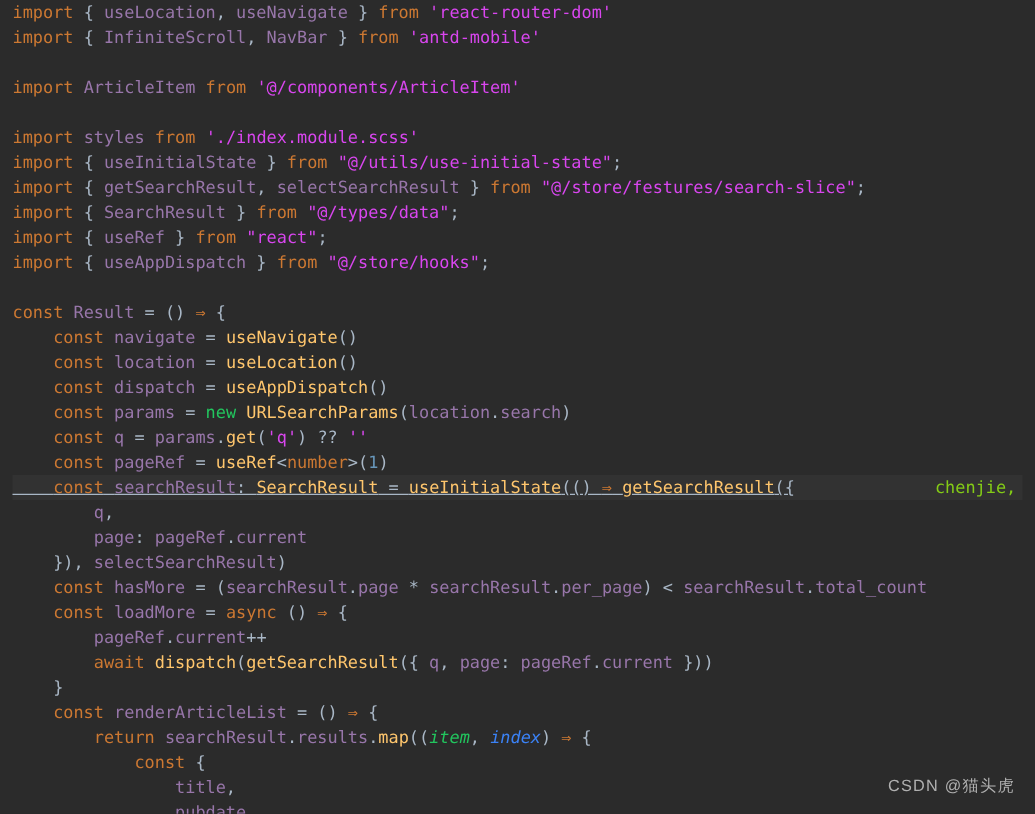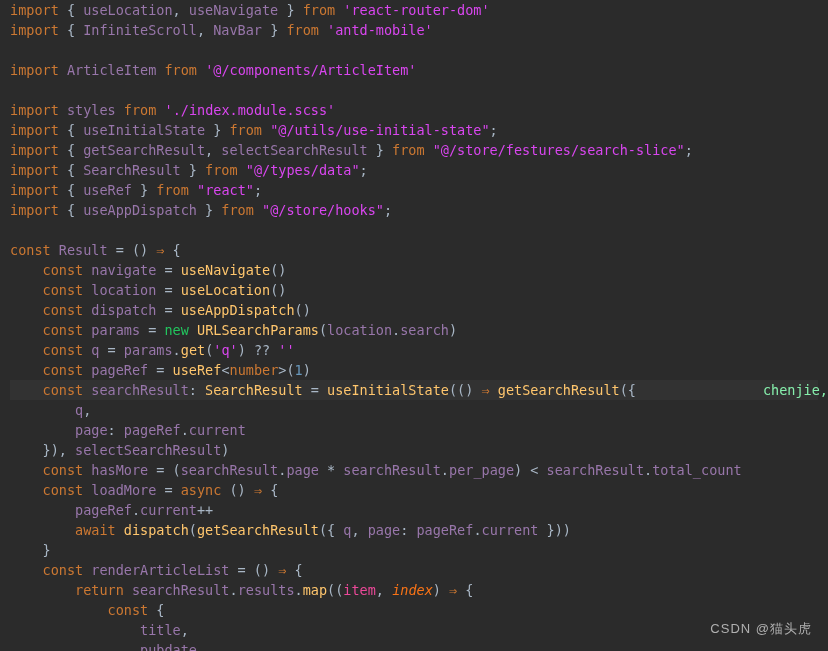--- a/index.html
+++ b/index.html
@@ -13,31 +13,31 @@
     width: 828px;
     height: 651px;
     overflow: hidden;
     position: relative;
   }
   .editor {
     padding: 0 10px;
     white-space: pre;
   }
   .line { min-height: 20px; }
-  .hl-line { background: #323232; display: block; width: 100%; }
+  .hl-line { background: #323232; display: block; width: 100%; text-decoration: underline; }
   .kw  { color: #cc7832; }
   .id  { color: #9876aa; }
   .fn  { color: #ffc66d; }
   .str { color: #d946ef; }
   .num { color: #6897bb; }
   .pn  { color: #a9b7c6; }
   .new { color: #22c55e; }
-  .param { color: #ec4899; }
-  .par2  { color: #f97316; font-style: italic; }
-  .chenjie { color: #86efac; position: absolute; right: 0; }
+  .param { color: #22c55e; font-style: italic; }
+  .par2  { color: #3b82f6; font-style: italic; }
+  .chenjie { color: #84cc16; position: absolute; right: 15px; }
   .watermark {
     position: absolute;
     right: 16px;
     bottom: 12px;
     color: #b0b0b0;
     font-family: sans-serif;
     font-size: 13px;
     letter-spacing: 1px;
   }
 </style>

